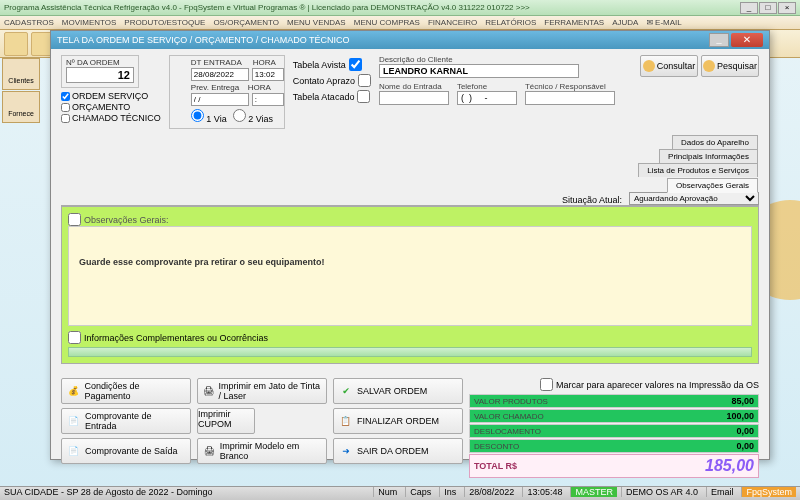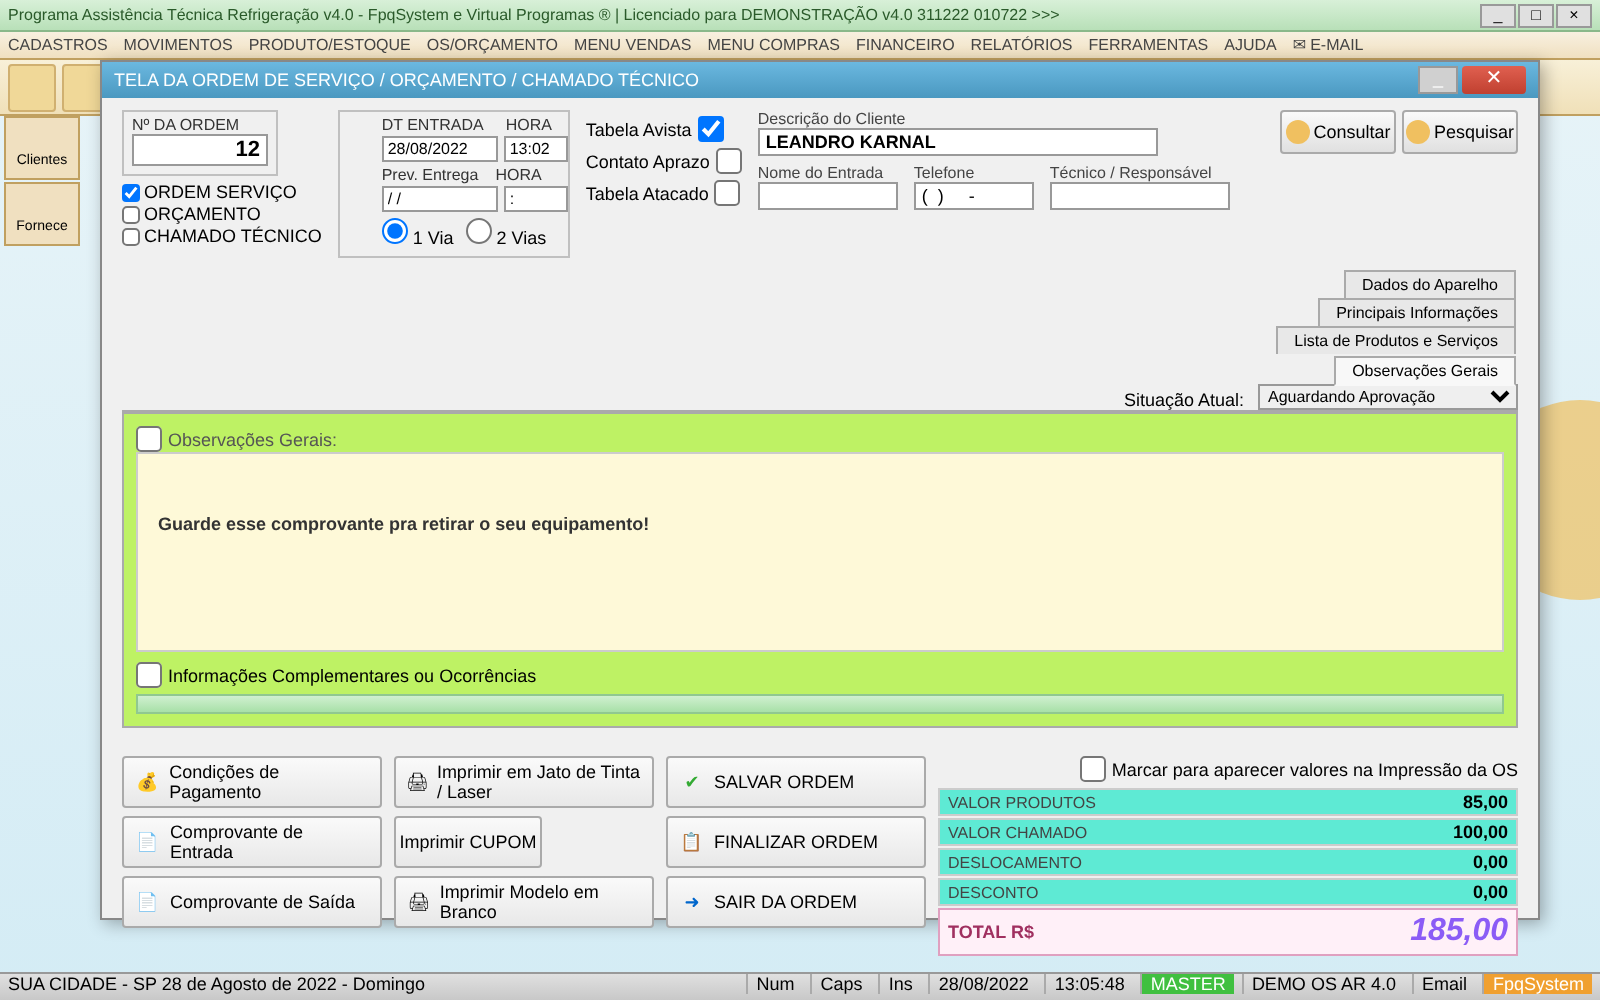--- a/index.html
+++ b/index.html
@@ -53,24 +53,24 @@
 .obs-box { border: 1px solid #aaa; margin-top: 0; padding: 6px; background: #bef264; }
 .obs-label { font-size: 9px; color: #555; display: flex; align-items: center; gap: 3px; }
 .obs-text { width: 100%; height: 100px; background: #fef9d8; border: 1px solid #ccc; padding: 30px 10px; font-size: 9px; font-weight: bold; color: #333; }
 .obs-comp { margin-top: 5px; font-size: 8px; display: flex; align-items: center; gap: 3px; }
 .green-bar { height: 10px; background: linear-gradient(180deg, #d0f0d0 0%, #a8e0a8 100%); border: 1px solid #90c890; margin-top: 3px; }
 .bottom-btns { display: flex; gap: 6px; margin-top: 14px; align-items: flex-start; }
 .btn-col { display: flex; flex-direction: column; gap: 4px; }
 .big-btn { width: 130px; height: 26px; background: linear-gradient(180deg, #fafafa 0%, #e8e8e8 100%); border: 1px solid #aaa; border-radius: 2px; font-size: 8px; display: flex; align-items: center; justify-content: flex-start; gap: 4px; padding: 0 5px; }
 .big-btn .ico { width: 14px; height: 14px; display: flex; align-items: center; justify-content: center; }
 .btn-col2 { display: flex; gap: 4px; }
-.med-btn { width: 74px; height: 26px; background: linear-gradient(180deg, #fafafa 0%, #e8e8e8 100%); border: 1px solid #aaa; border-radius: 2px; font-size: 7px; display: flex; align-items: center; justify-content: center; gap: 2px; }
+.med-btn { width: 58px; height: 26px; background: linear-gradient(180deg, #fafafa 0%, #e8e8e8 100%); border: 1px solid #aaa; border-radius: 2px; font-size: 7px; display: flex; align-items: flex-start; justify-content: center; gap: 2px; }
 .totals { flex: 1; }
 .marcar { font-size: 8px; display: flex; align-items: center; gap: 3px; justify-content: flex-end; margin-bottom: 3px; }
-.total-row { display: flex; justify-content: space-between; align-items: center; border: 1px solid #ccc; background: #5eead4; padding: 1px 4px; margin-bottom: 1px; }
+.total-row { display: flex; justify-content: space-between; align-items: center; border: 1px solid #ccc; background: #22c55e; padding: 1px 4px; margin-bottom: 1px; }
 .total-row .tl { font-size: 8px; color: #444; }
 .total-row .tv { font-size: 9px; font-weight: bold; text-align: right; }
 .total-final { background: #fff0f8; border: 1px solid #e0a0c0; padding: 2px 4px; display: flex; justify-content: space-between; align-items: center; }
 .total-final .tl { font-size: 9px; color: #a03060; font-weight: bold; }
 .total-final .tv { font-size: 16px; color: #8b5cf6; font-weight: bold; font-style: italic; }
 .statusbar { position: absolute; bottom: 0; left: 0; right: 0; height: 14px; background: linear-gradient(180deg, #e0e0e0 0%, #c8c8c8 100%); border-top: 1px solid #999; display: flex; align-items: flex-start; font-size: 8px; gap: 4px; padding: 0 4px; }
 .statusbar .sb-item { border-left: 1px solid #aaa; padding: 0 4px; }
 .statusbar .sb-fill { flex: 1; }
 .sb-green { background: #40c040; color: #fff; padding: 0 6px; }
 .sb-orange { background: #f0a030; color: #fff; padding: 0 6px; }

